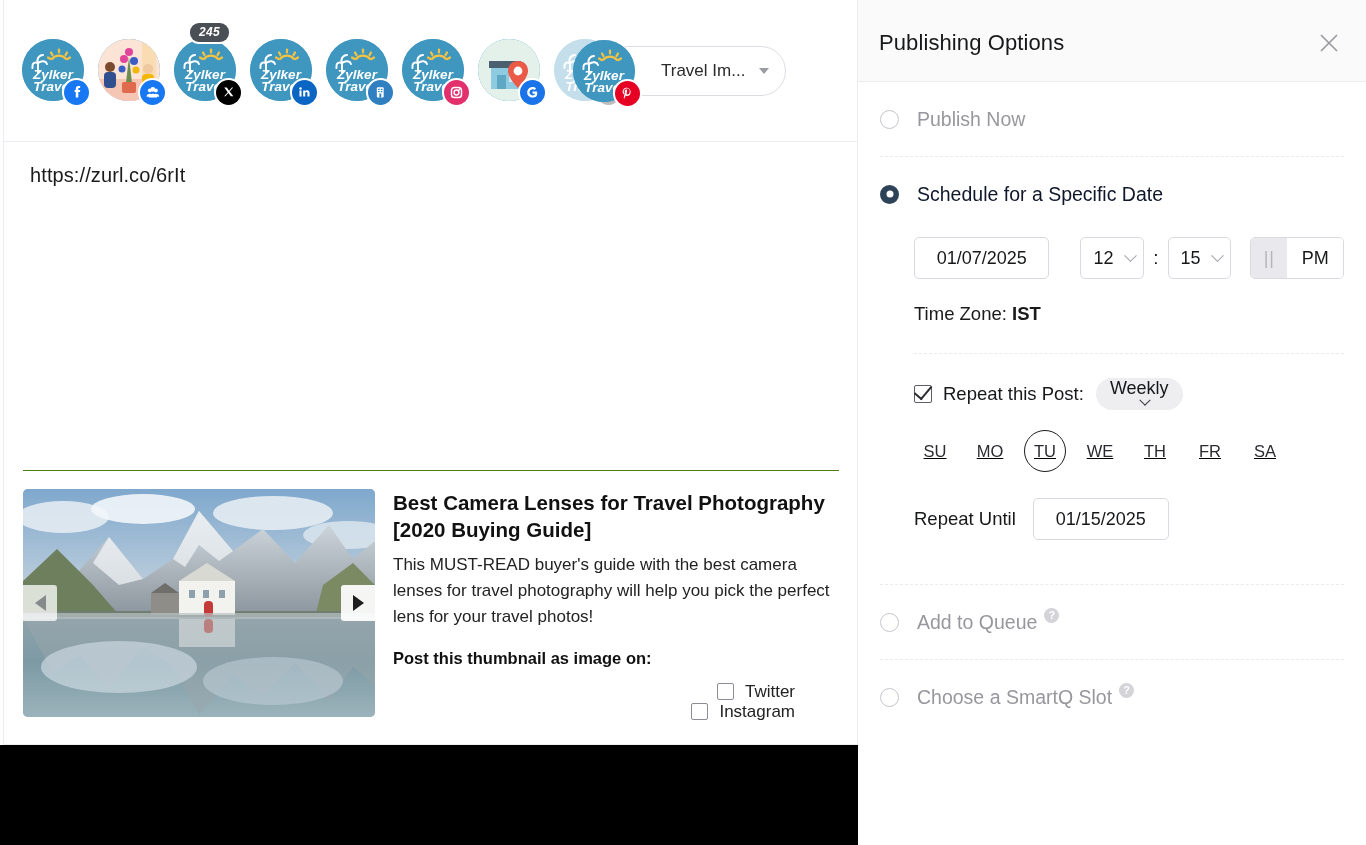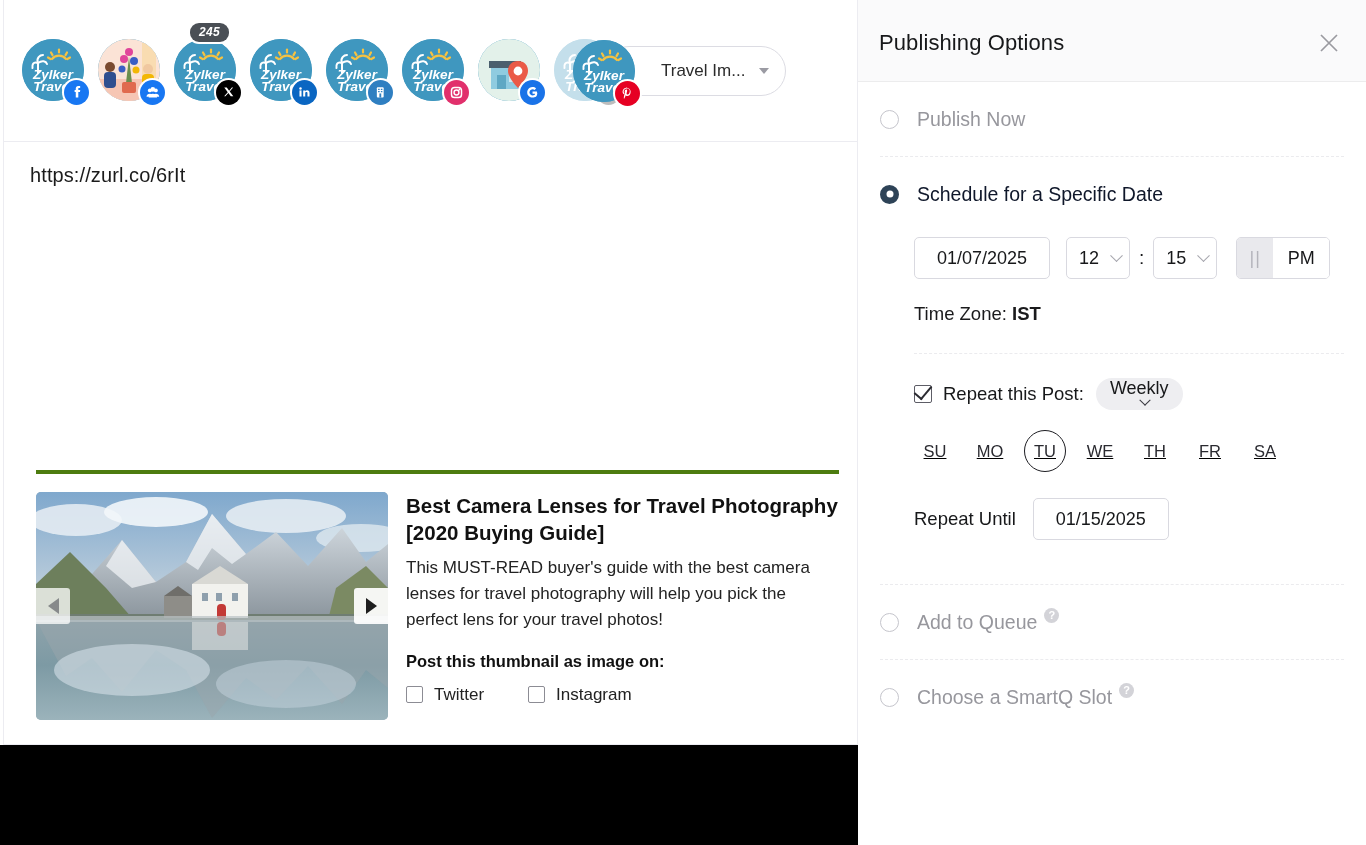--- a/index.html
+++ b/index.html
@@ -77,22 +77,22 @@
   .sel-avatar { position: absolute; left: -32px; top: -7px; }
 
   
   .url-line {
     padding: 22px 0 0 26px; font-size: 20px; color: #1b1b1b;
     letter-spacing: .1px;
   }
 
   
   .preview {
-    position: absolute; left: 32px; top: 470px; right: 18px;
-    border-top: 4px solid #4d7c0f;
+    position: absolute; left: 19px; top: 470px; right: 18px;
+    border-top: 1px solid #4d7c0f;
     padding-top: 18px;
     display: flex;
   }
   .thumb-box {
     position: relative; width: 352px; height: 228px; flex: none;
     border-radius: 5px; overflow: hidden; background: #9cb2bd;
   }
   .thumb-box svg { display: block; width: 352px; height: 228px; }
   .nav-arrow {
     position: absolute; top: 50%; transform: translateY(-50%);
@@ -102,21 +102,21 @@
   .nav-arrow.prev { left: 0; border-radius: 0 3px 3px 0; }
   .nav-arrow.next { right: 0; border-radius: 3px 0 0 3px; }
   .tri-l { width:0;height:0;border-top:8px solid transparent;border-bottom:8px solid transparent;border-right:11px solid #8d8d96; }
   .tri-r { width:0;height:0;border-top:8px solid transparent;border-bottom:8px solid transparent;border-left:11px solid #1e1e1e; }
   .nav-arrow.prev { opacity: .82; }
 
   .preview-text { padding-left: 18px; flex: 1; }
   .pv-title { font-size: 20.5px; font-weight: bold; color: #111; line-height: 1.33; }
   .pv-desc { font-size: 17px; color: #232323; line-height: 1.55; margin-top: 8px; }
   .pv-sub { font-size: 16.5px; font-weight: bold; color: #111; margin-top: 18px; }
-  .cb-row { display: flex; align-items: flex-end; margin-top: 14px; }
+  .cb-row { display: flex; align-items: flex-end; margin-top: 14px; flex-direction: column; }
   .cb-item { display: flex; align-items: center; margin-right: 44px; font-size: 17px; color: #222; }
   .cb-box {
     width: 17px; height: 17px; border: 1.6px solid #8c8c94;
     border-radius: 2px; margin-right: 11px; background: #fff;
   }
 
   
   .panel {
     position: absolute; left: 858px; top: 0; width: 508px; height: 845px;
     background: #ffffff;
@@ -161,21 +161,21 @@
   .time-row { display: flex; align-items: center; }
   .date-input {
     width: 136px; height: 42px; border: 1px solid #d9d9e0; border-radius: 5px;
     background: #fff; display: flex; align-items: center; justify-content: center;
     font-size: 18px; color: #17181a;
   }
   .spin {
     width: 64px; height: 42px; border: 1px solid #d9d9e0; border-radius: 5px;
     background: #fff; display: flex; align-items: center;
     padding: 0 8px 0 12px; font-size: 18px; color: #17181a;
-    margin-left: 16px;
+    margin-left: 31px;
   }
   .spin .v { flex: 1; }
   .chev {
     width: 9px; height: 9px; border-right: 1.8px solid #a6a6ad;
     border-bottom: 1.8px solid #a6a6ad; transform: rotate(45deg) translate(-2px,-2px);
   }
   .colon { margin: 0 9px 0 9px; font-size: 19px; color: #17181a; }
   .ampm {
     margin-left: 19px; height: 42px; display: flex;
     border: 1px solid #d9d9e0; border-radius: 5px; overflow: hidden; background:#fff;

